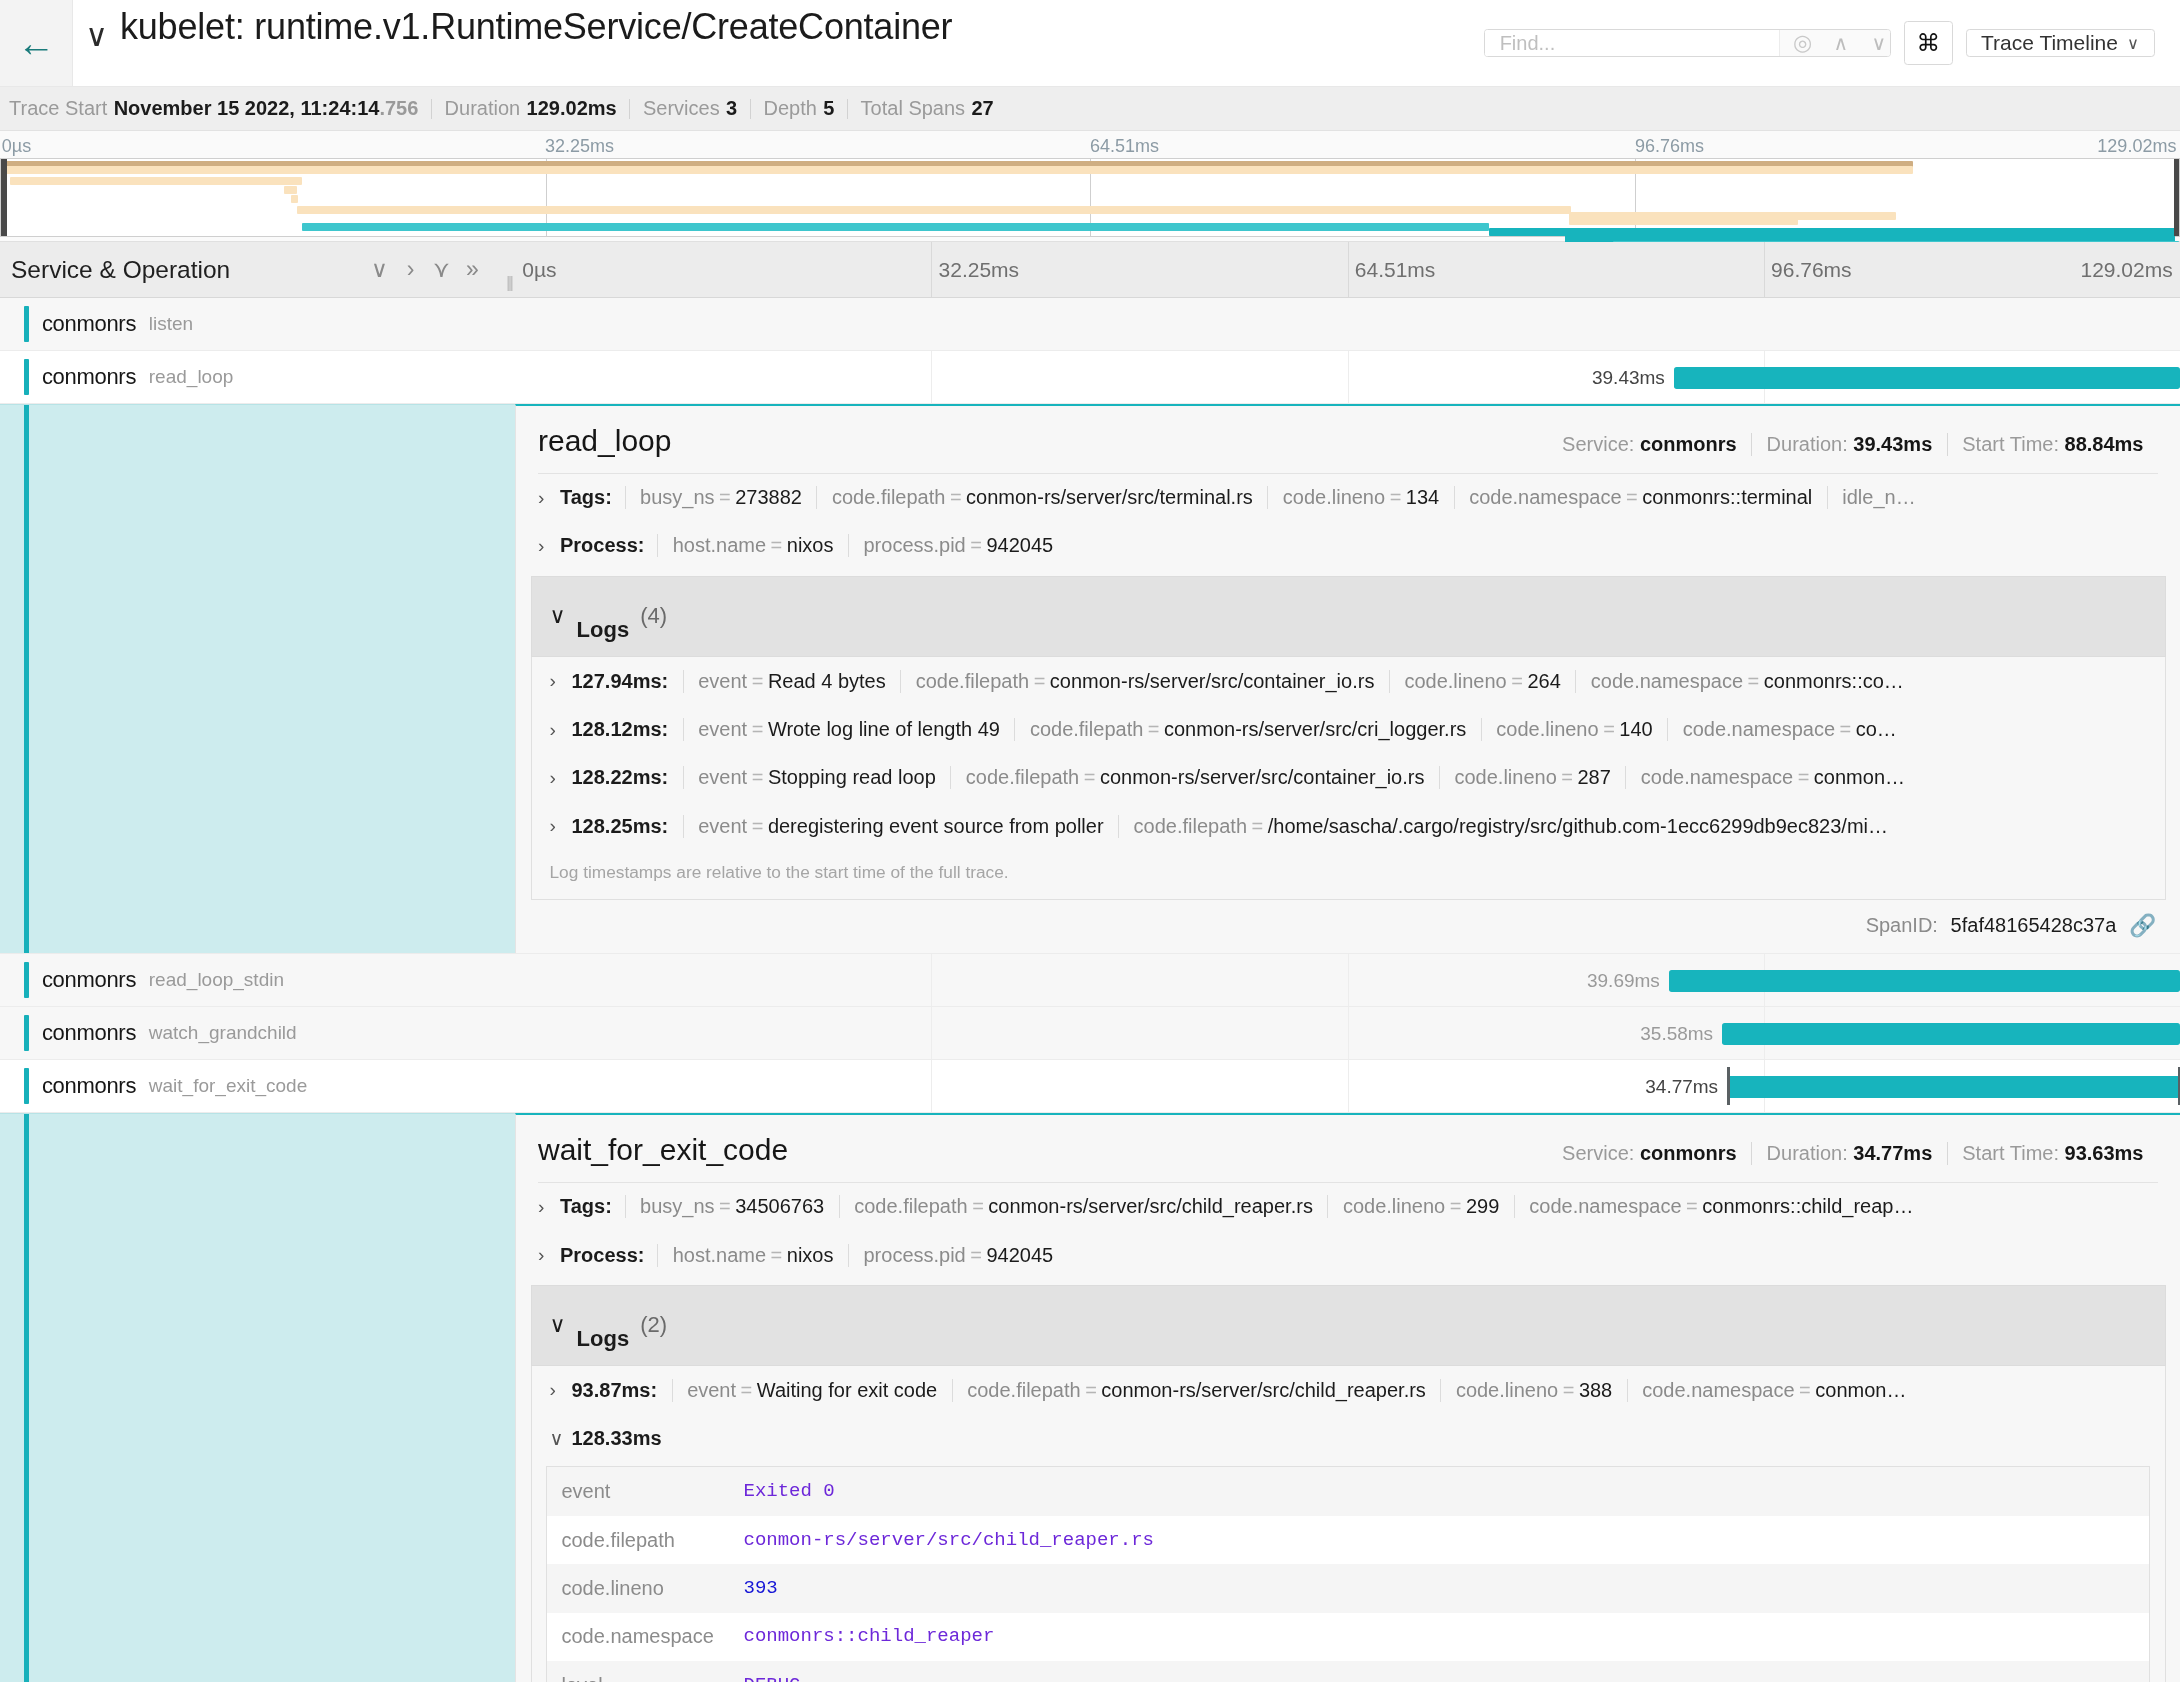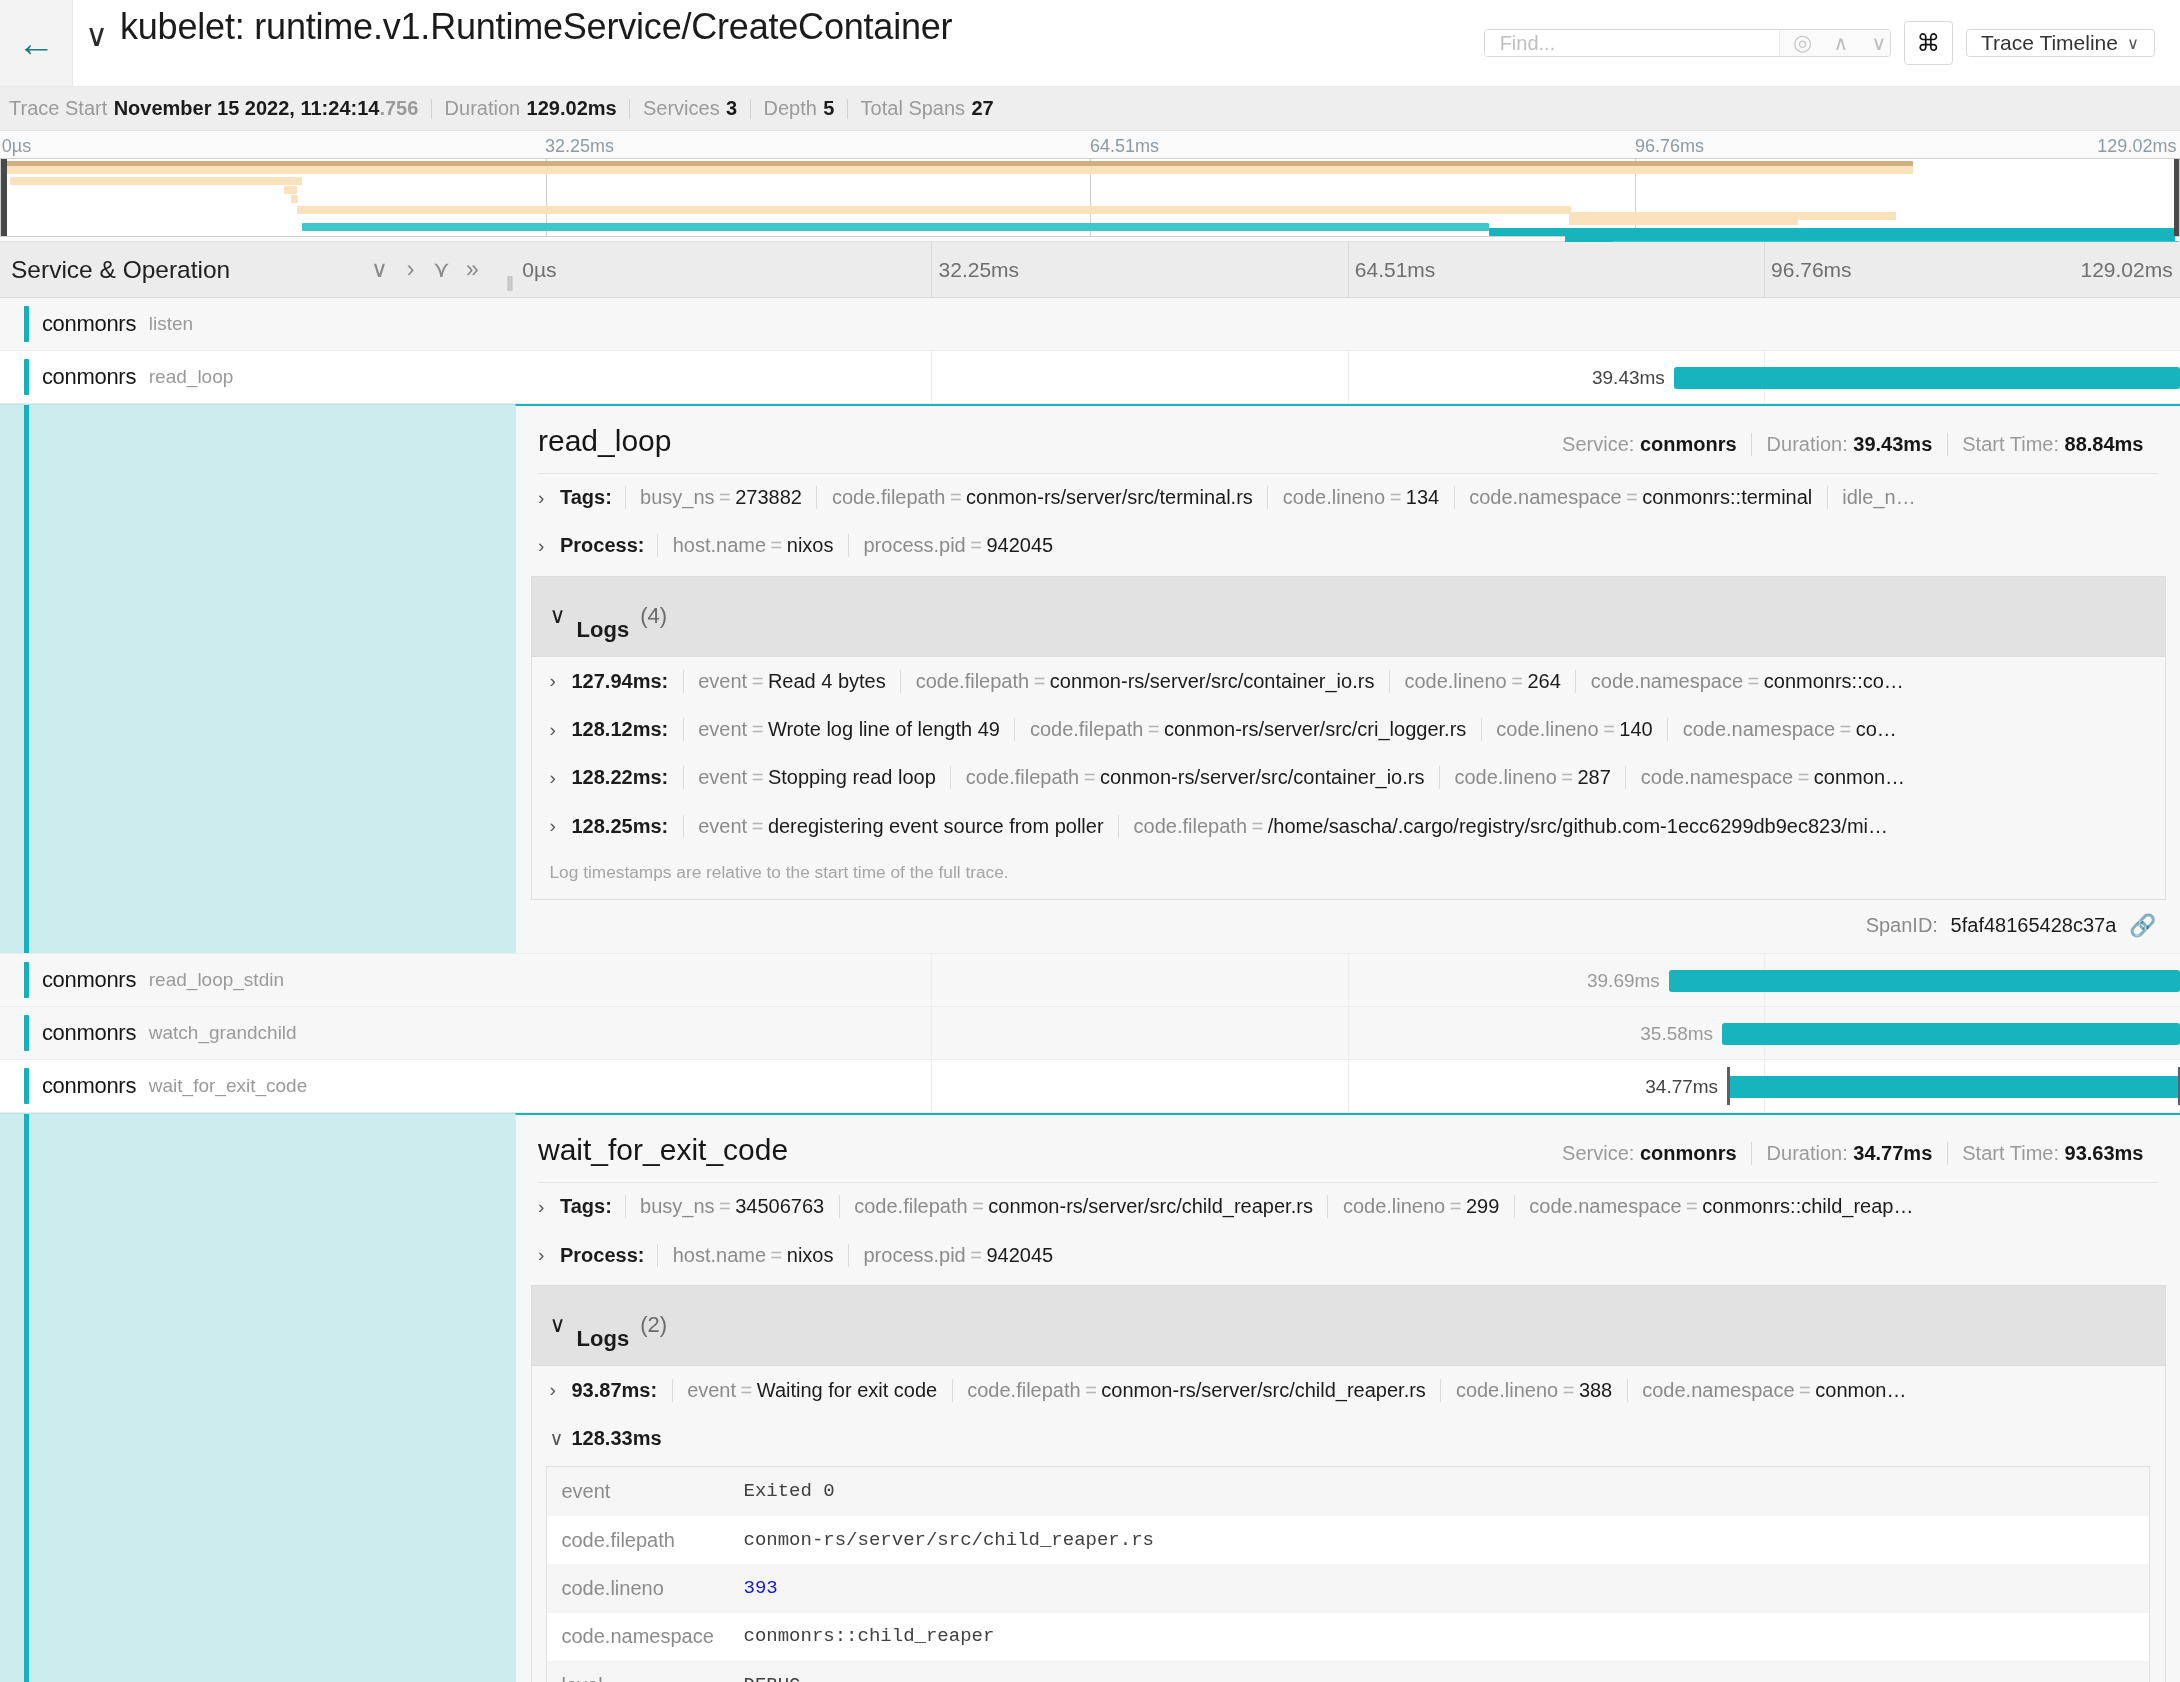--- a/index.html
+++ b/index.html
@@ -212,21 +212,21 @@
     font-size: 20px; white-space: nowrap; overflow: hidden;
   }
   .log-time { font-weight: bold; color: #1b1b1b; margin-right: 14.5px; }
   .log-foot { padding: 11px 18px 16.4px 18px; font-size: 17.3px; color: #a5a5a5; }
 
   .kvtable { margin: 3.6px 14.5px 0 14.5px; border: 0.9px solid #e0e0e0; background:#fff;}
   .kvrow { display: flex; font-size: 20px; }
   .kvrow:nth-child(odd) { background: #f5f5f5; }
   .kvrow:nth-child(even) { background: #ffffff; }
   .kvk { width: 182px; padding: 12.7px 14.5px; color: #8b8b8b; }
-  .kvv { padding: 12.7px 14.5px; font-family: "Liberation Mono", monospace; color: #404040; font-size: 19px;}
+  .kvv { padding: 12.7px 14.5px; font-family: "Liberation Mono", monospace; color: #6d28d9; font-size: 19px;}
   .kvv.num { color: #1414d6; }
 
   .spanid-bar {
     display: flex; justify-content: flex-end; align-items: center; gap: 12.7px;
     padding: 12.7px 23.6px 14.5px 0; font-size: 20px; color: #8b8b8b;
     background: #f7f7f7;
   }
   .spanid-bar b { color: #1b1b1b; font-weight: normal; }
   .link-ico { color: #6d7b86; font-size: 22px; cursor: pointer; }
 </style>

